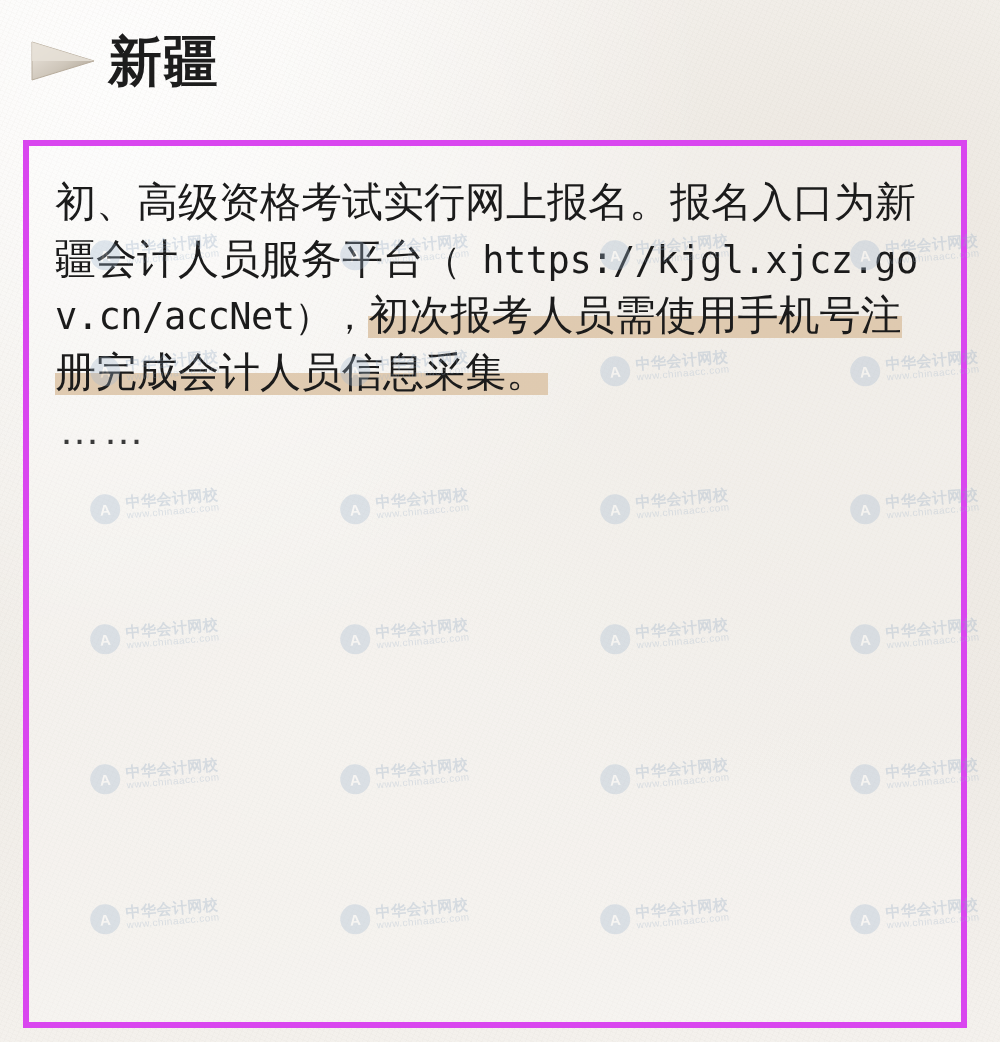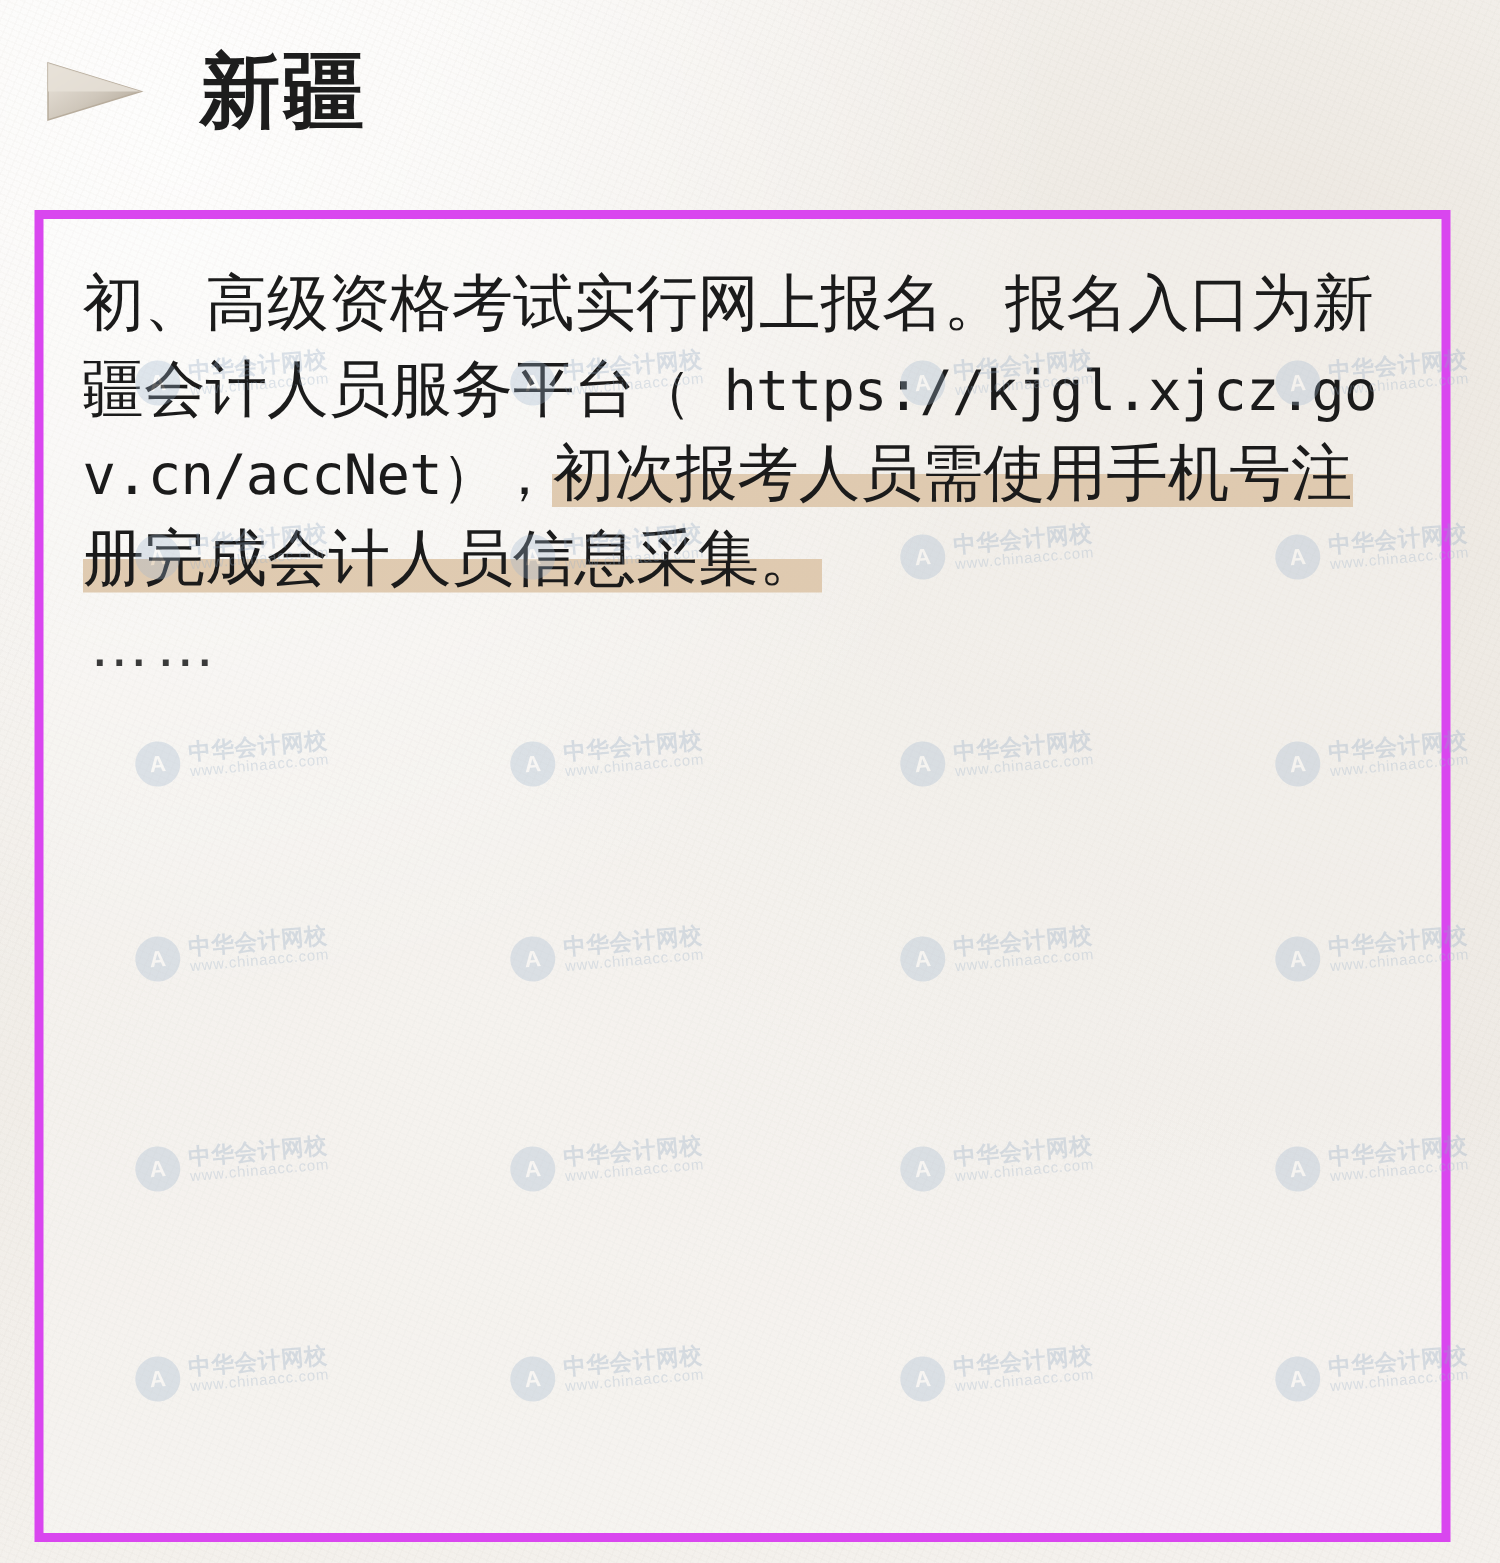--- a/index.html
+++ b/index.html
@@ -36,21 +36,21 @@
     pointer-events: none;
   }
 
   
   .header {
     position: absolute;
     left: 30px;
     top: 34px;
     display: flex;
     align-items: center;
-    gap: 37px;
+    gap: 12px;
     z-index: 5;
   }
   .arrow-icon {
     width: 66px;
     height: 46px;
     display: block;
   }
   .header-title {
     font-size: 54px;
     font-weight: bold;

